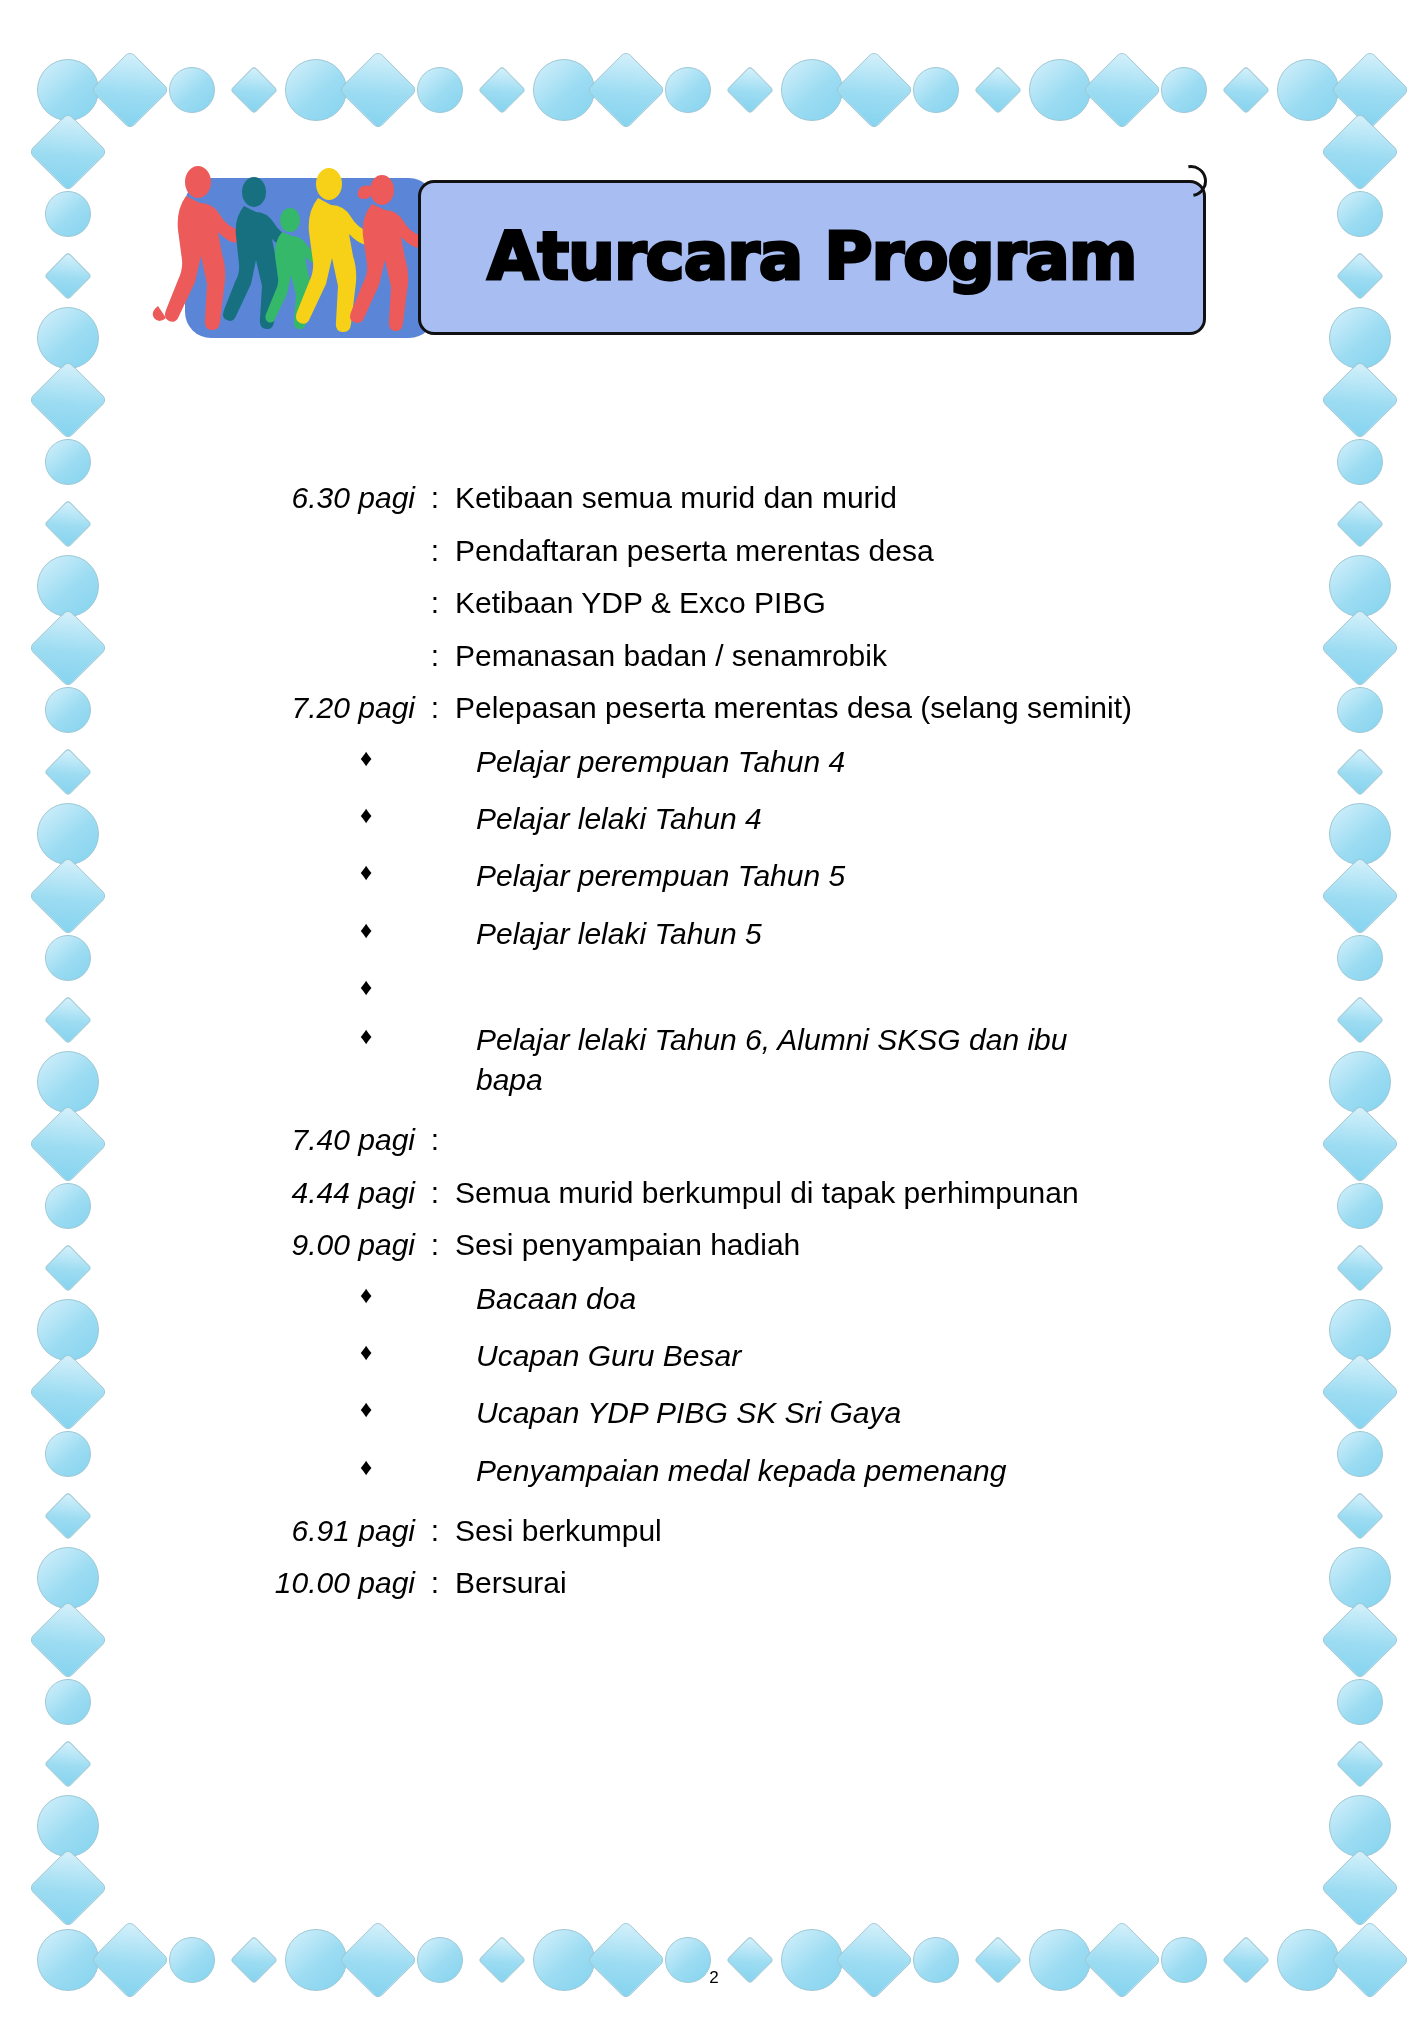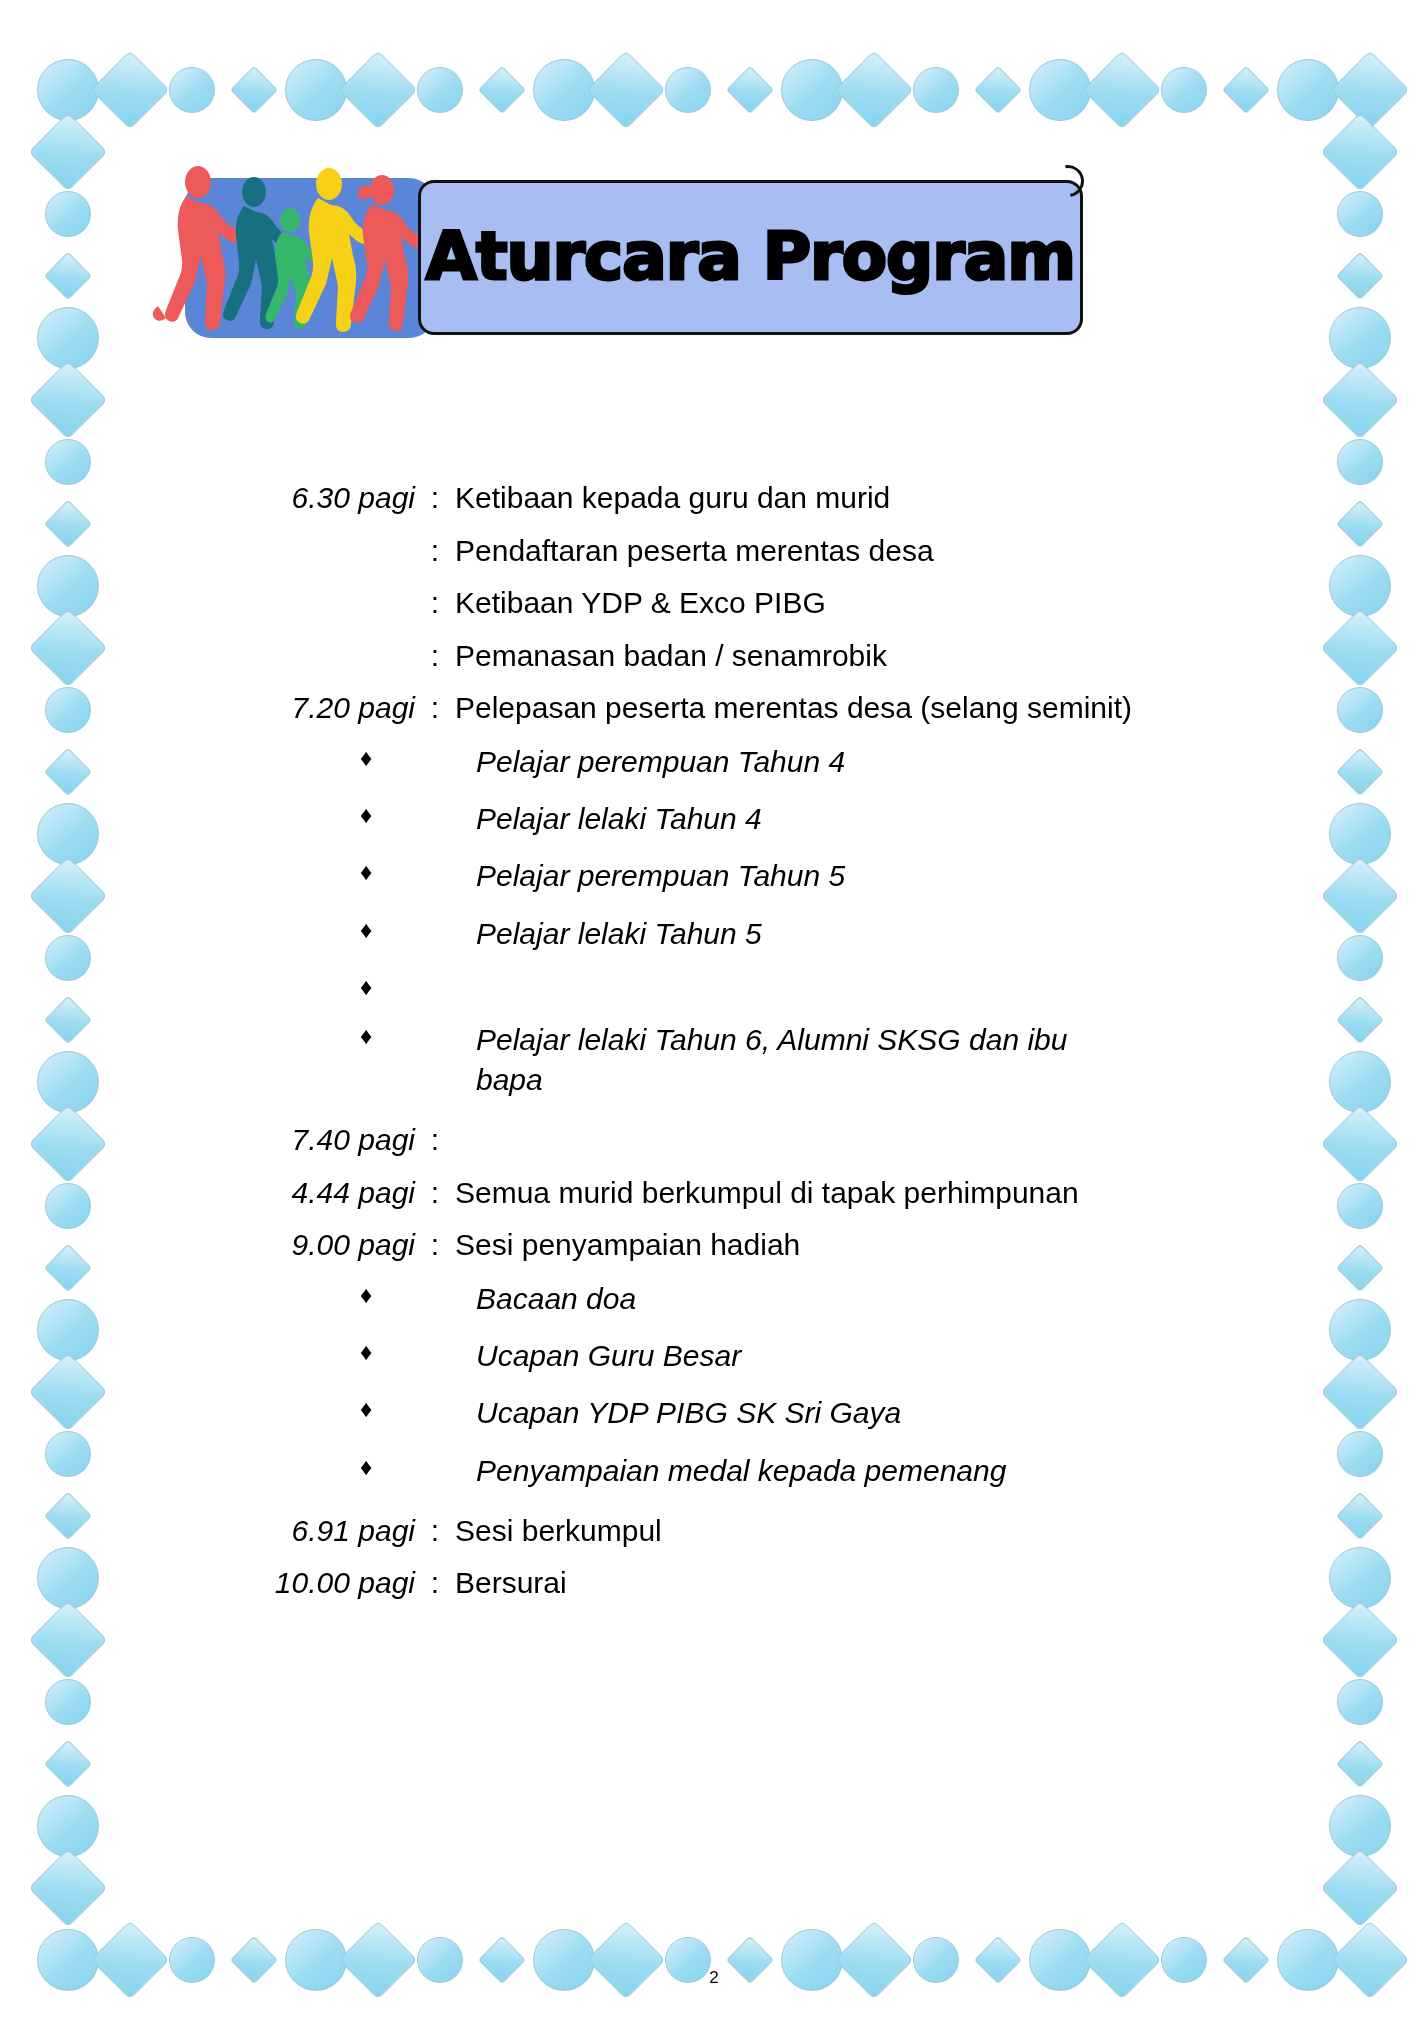--- a/index.html
+++ b/index.html
@@ -51,21 +51,21 @@
     border-radius: 26px;
   }
   .runner {
     position: absolute;
     bottom: 0;
   }
   .title-banner {
     position: absolute;
     left: 268px;
     top: 30px;
-    width: 665px;
+    width: 788px;
     height: 155px;
     background: #a8bdf2;
     border: 3px solid #111111;
     border-radius: 16px;
     box-sizing: border-box;
   }
   .title-curl {
     position: absolute;
     right: -4px;
     top: -18px;
@@ -315,21 +315,21 @@
   <div class="title-banner">
     <div class="title-curl"></div>
     <div class="title-text">Aturcara Program</div>
   </div>
 </div>
 
 <div class="schedule" id="schedule">
     <div class="row">
       <div class="time">6.30 pagi</div>
       <div class="colon">:</div>
-      <div class="desc">Ketibaan kepada guru dan murid</div>
+      <div class="desc">Ketibaan semua murid dan murid</div>
     </div>
     <div class="row">
       <div class="time"></div>
       <div class="colon">:</div>
       <div class="desc">Pendaftaran peserta merentas desa</div>
     </div>
     <div class="row">
       <div class="time"></div>
       <div class="colon">:</div>
       <div class="desc">Ketibaan YDP &amp; Exco PIBG</div>

